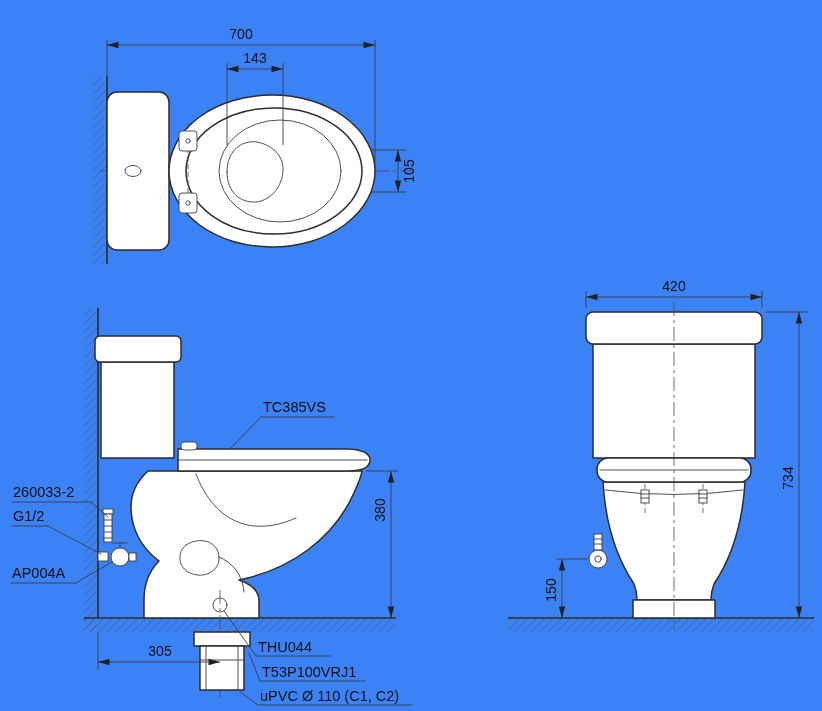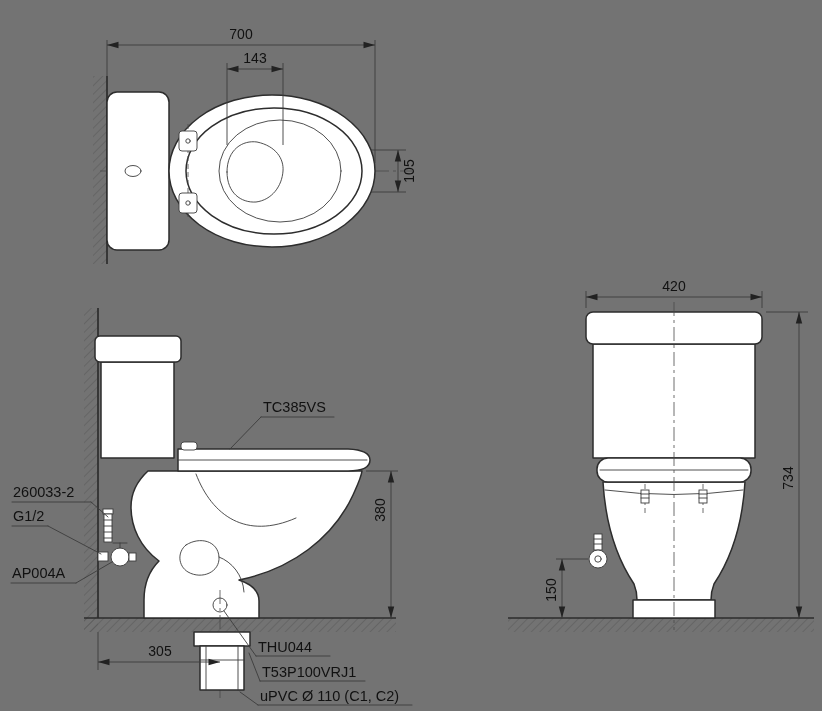--- a/index.html
+++ b/index.html
@@ -1,16 +1,16 @@
 <!DOCTYPE html>
 <html><head>
 <meta charset="utf-8">
 <style>
   html,body{margin:0;padding:0;background:#ffffff;}
-  .page{position:relative;width:822px;height:711px;background:#737373;overflow:hidden;
+  .page{position:relative;width:822px;height:711px;background:#3b82f6;overflow:hidden;
         font-family:"Liberation Sans", sans-serif;}
   svg{display:block;}
   .obj  {fill:none;stroke:#2d2d2d;stroke-width:1.5;stroke-linejoin:round;stroke-linecap:round;}
   .objf {fill:#ffffff;stroke:#2d2d2d;stroke-width:1.5;stroke-linejoin:round;stroke-linecap:round;}
   .thin {fill:none;stroke:#3c3c3c;stroke-width:0.9;stroke-linecap:round;}
   .thinf{fill:#ffffff;stroke:#3c3c3c;stroke-width:0.9;}
   .dim  {fill:none;stroke:#3c3c3c;stroke-width:0.9;}
   .cl   {fill:none;stroke:#4a4a4a;stroke-width:0.8;stroke-dasharray:14 4 3 4;}
   .dsh  {fill:none;stroke:#4a4a4a;stroke-width:0.8;stroke-dasharray:5 3;}
   .wallline{fill:none;stroke:#2d2d2d;stroke-width:1.7;}

